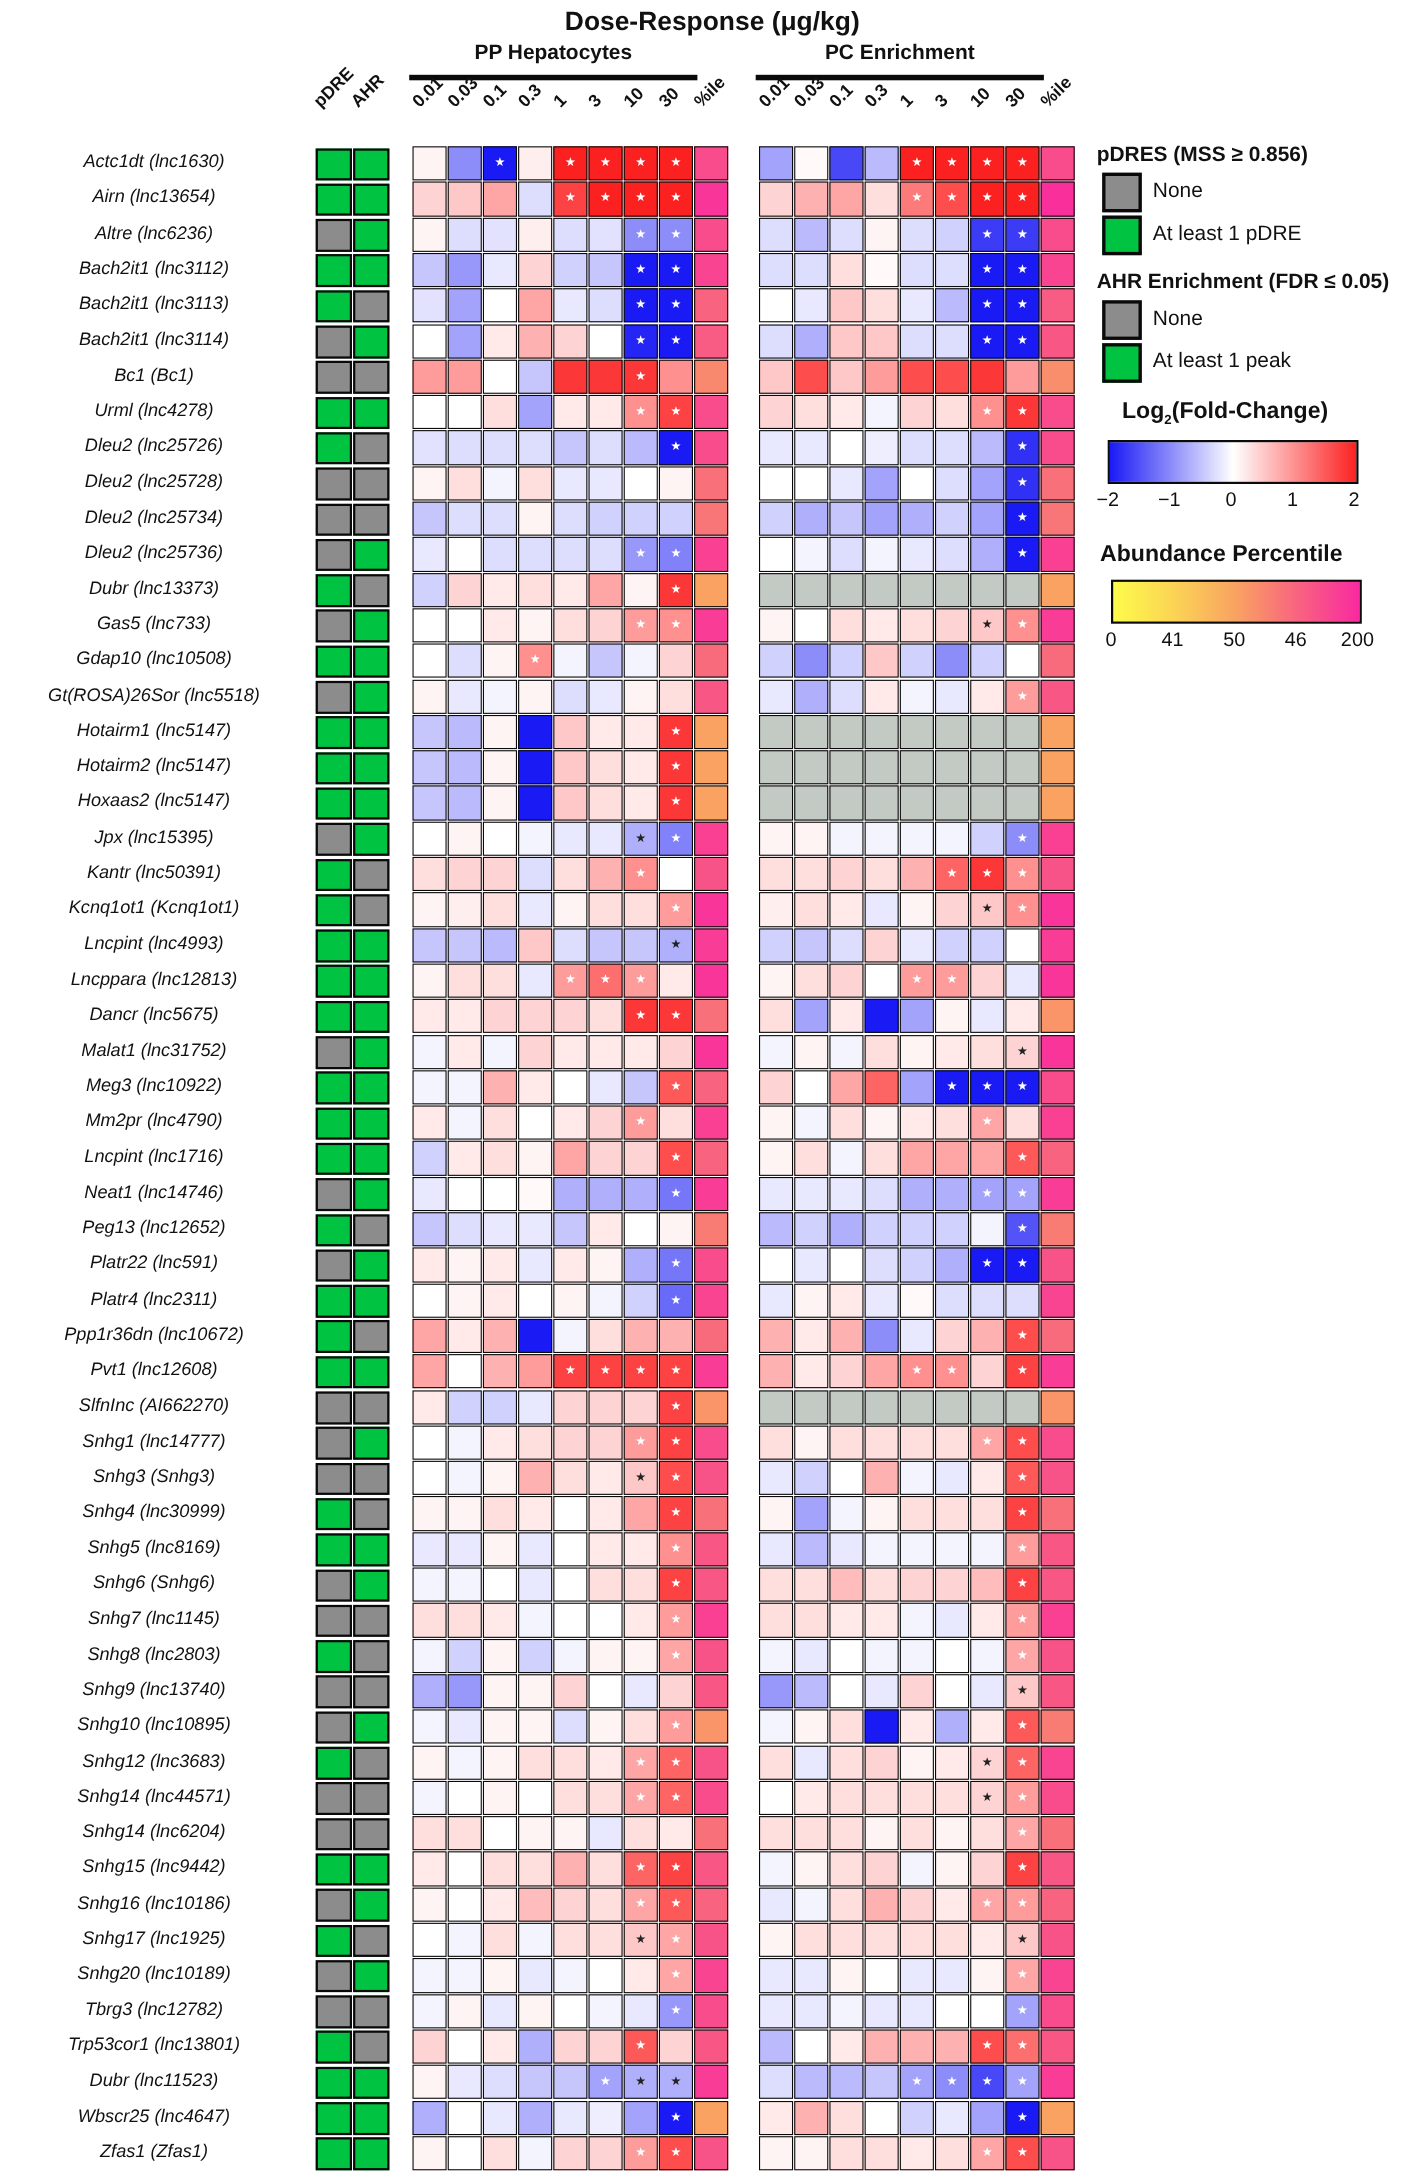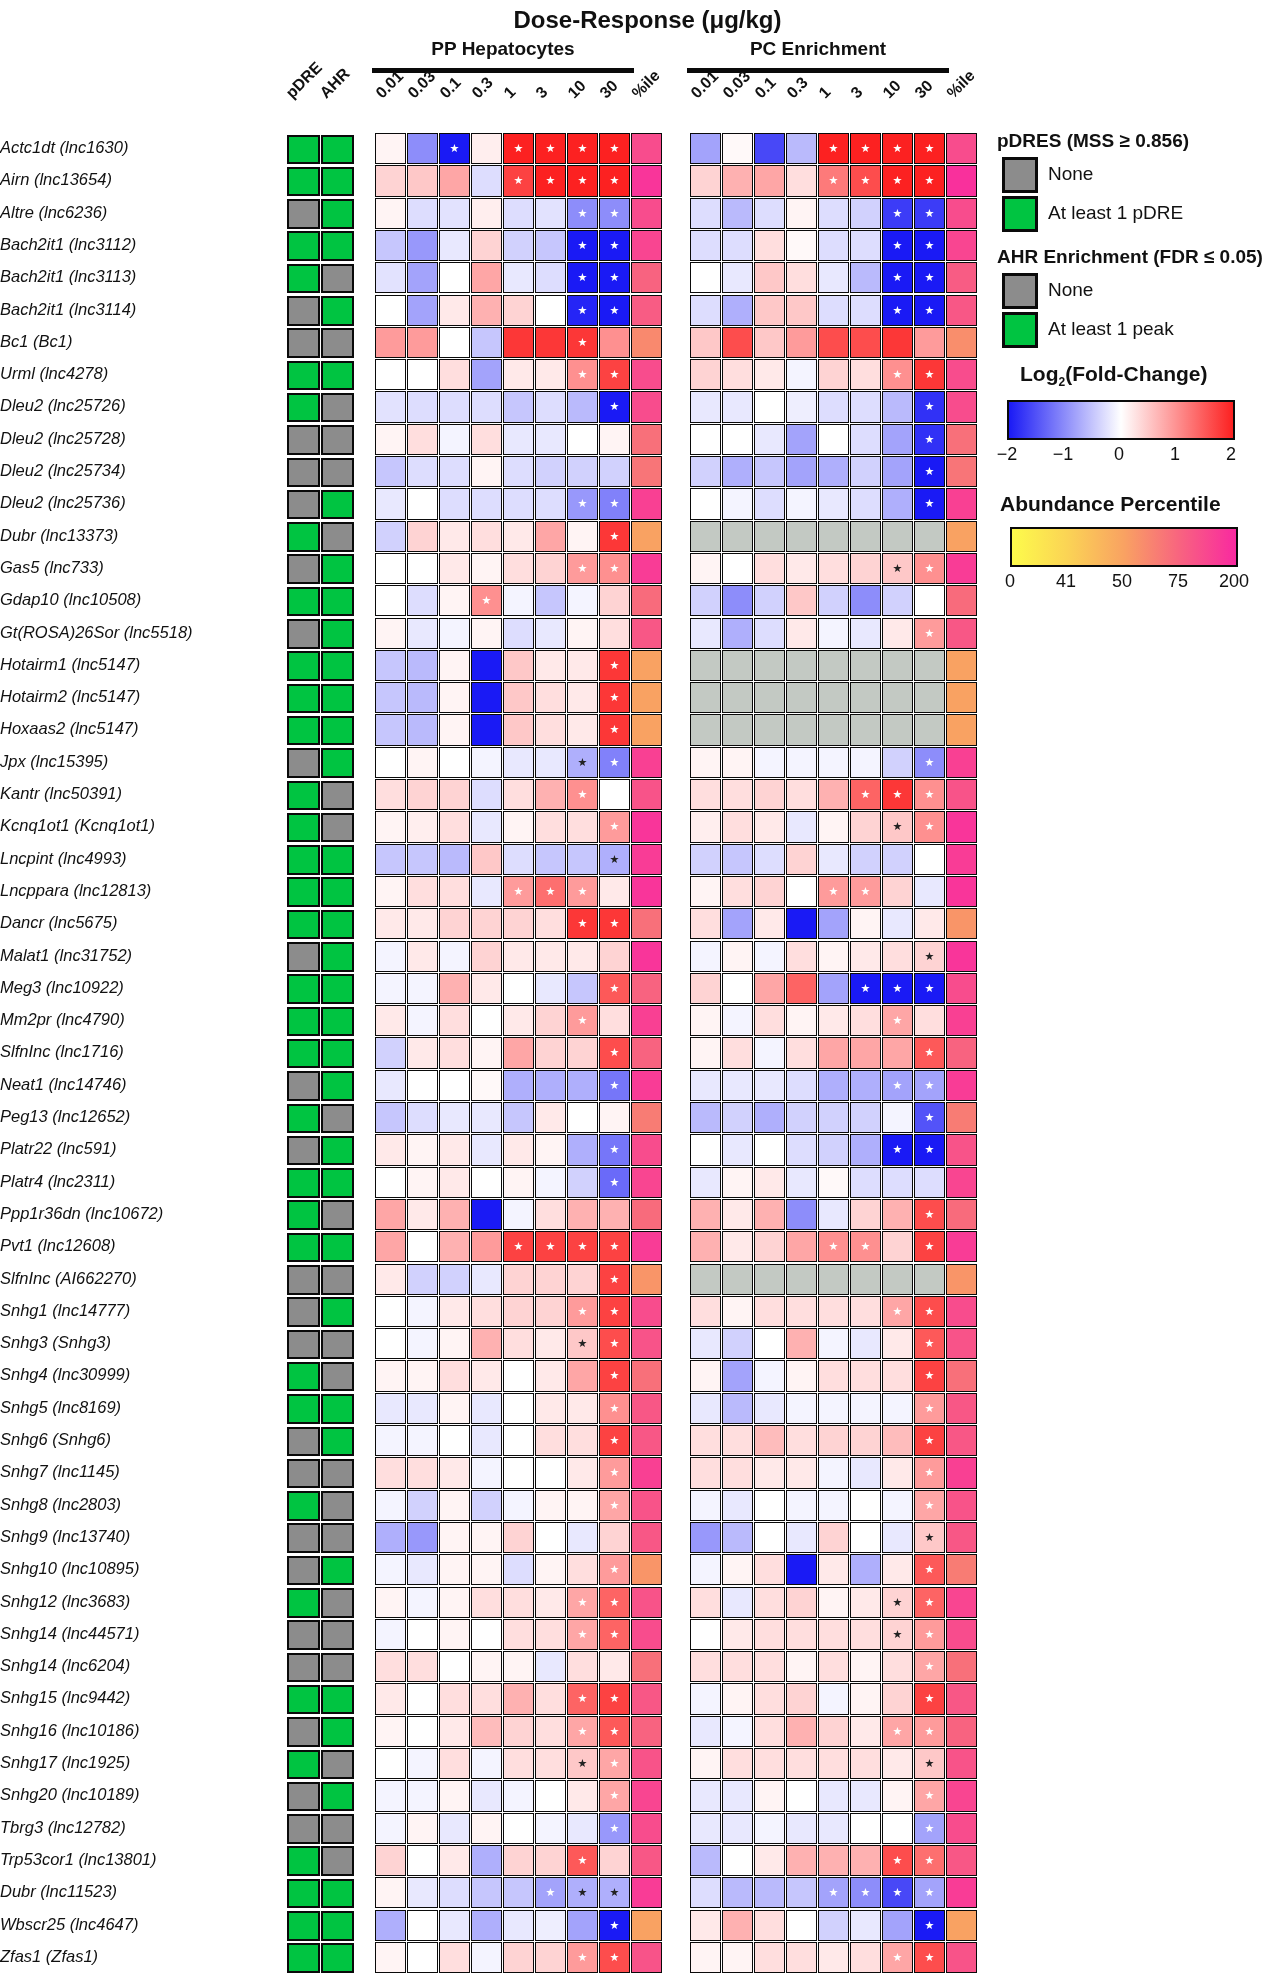--- a/index.html
+++ b/index.html
@@ -4,21 +4,21 @@
 <style>
   html,body{margin:0;padding:0;background:#ffffff;}
   #fig{position:relative;width:1275px;height:1981px;background:#ffffff;
        font-family:"Liberation Sans","DejaVu Sans",sans-serif;overflow:hidden;}
   .abs{position:absolute;}
   #main-title{width:1275px;text-align:center;top:6px;left:10px;font-size:24px;font-weight:bold;color:#111;}
   .group-title{font-size:19px;font-weight:bold;color:#111;text-align:center;width:260px;}
   .group-underline{height:5px;background:#0a0a0a;}
   .rot-label{font-size:16px;font-weight:bold;color:#111;white-space:nowrap;
              transform:rotate(-45deg);transform-origin:0 100%;height:18px;line-height:18px;}
-  .row-label{left:0;width:280px;text-align:left;font-size:16.5px;font-style:italic;color:#111;white-space:nowrap;}
+  .row-label{left:0;width:280px;text-align:center;font-size:16.5px;font-style:italic;color:#111;white-space:nowrap;}
   .ann-box{width:29px;height:25.5px;border:2px solid #0a0a0a;}
   .cell{width:29px;height:29.3px;border:1.5px solid #0a0a0a;text-align:center;}
   .cell .st{display:block;font-size:11px;line-height:29px;}
   .legend-title{font-size:19px;font-weight:bold;color:#111;white-space:nowrap;}
   .legend-item-label{font-size:19px;color:#111;white-space:nowrap;}
   .legend-swatch{width:30px;height:30px;border:3px solid #0a0a0a;}
   .scale-bar{height:36px;border:2.5px solid #0a0a0a;}
   .tick{font-size:18px;color:#111;text-align:center;width:50px;}
   sub.lg{font-size:12px;}
 </style>
@@ -78,21 +78,21 @@
       <div class="abs row-label" style="top: 719.4px;">Hoxaas2 (lnc5147)</div>
       <div class="abs row-label" style="top: 751.7px;">Jpx (lnc15395)</div>
       <div class="abs row-label" style="top: 784px;">Kantr (lnc50391)</div>
       <div class="abs row-label" style="top: 816.3px;">Kcnq1ot1 (Kcnq1ot1)</div>
       <div class="abs row-label" style="top: 848.6px;">Lncpint (lnc4993)</div>
       <div class="abs row-label" style="top: 880.9px;">Lncppara (lnc12813)</div>
       <div class="abs row-label" style="top: 913.2px;">Dancr (lnc5675)</div>
       <div class="abs row-label" style="top: 945.5px;">Malat1 (lnc31752)</div>
       <div class="abs row-label" style="top: 977.8px;">Meg3 (lnc10922)</div>
       <div class="abs row-label" style="top: 1010.1px;">Mm2pr (lnc4790)</div>
-      <div class="abs row-label" style="top: 1042.4px;">SlfnInc (lnc1716)</div>
+      <div class="abs row-label" style="top: 1042.4px;">Lncpint (lnc1716)</div>
       <div class="abs row-label" style="top: 1074.7px;">Neat1 (lnc14746)</div>
       <div class="abs row-label" style="top: 1107px;">Peg13 (lnc12652)</div>
       <div class="abs row-label" style="top: 1139.3px;">Platr22 (lnc591)</div>
       <div class="abs row-label" style="top: 1171.6px;">Platr4 (lnc2311)</div>
       <div class="abs row-label" style="top: 1203.9px;">Ppp1r36dn (lnc10672)</div>
       <div class="abs row-label" style="top: 1236.2px;">Pvt1 (lnc12608)</div>
       <div class="abs row-label" style="top: 1268.5px;">SlfnInc (AI662270)</div>
       <div class="abs row-label" style="top: 1300.8px;">Snhg1 (lnc14777)</div>
       <div class="abs row-label" style="top: 1333.1px;">Snhg3 (Snhg3)</div>
       <div class="abs row-label" style="top: 1365.4px;">Snhg4 (lnc30999)</div>
@@ -1597,17 +1597,17 @@
       <div class="abs tick" style="left: 1150px; top: 444px;">1</div>
       <div class="abs tick" style="left: 1206px; top: 444px;">2</div>
     </div>
 
   <div class="abs legend-title" style="left:1000px;top:492px;font-size:21px;">Abundance Percentile</div>
   <div class="abs scale-bar" style="left: 1010px; top: 527px; width: 224px; background: linear-gradient(to right, rgb(253, 251, 75), rgb(251, 211, 85), rgb(249, 162, 98), rgb(248, 99, 128), rgb(249, 41, 160));" id="pct-bar"></div>
   <div id="pct-ticks">
       <div class="abs tick" style="left: 985px; top: 571px;">0</div>
       <div class="abs tick" style="left: 1041px; top: 571px;">41</div>
       <div class="abs tick" style="left: 1097px; top: 571px;">50</div>
-      <div class="abs tick" style="left: 1153px; top: 571px;">75</div>
+      <div class="abs tick" style="left: 1153px; top: 571px;">46</div>
       <div class="abs tick" style="left: 1209px; top: 571px;">200</div>
     </div>
 
 </div>
 
 </body></html>

